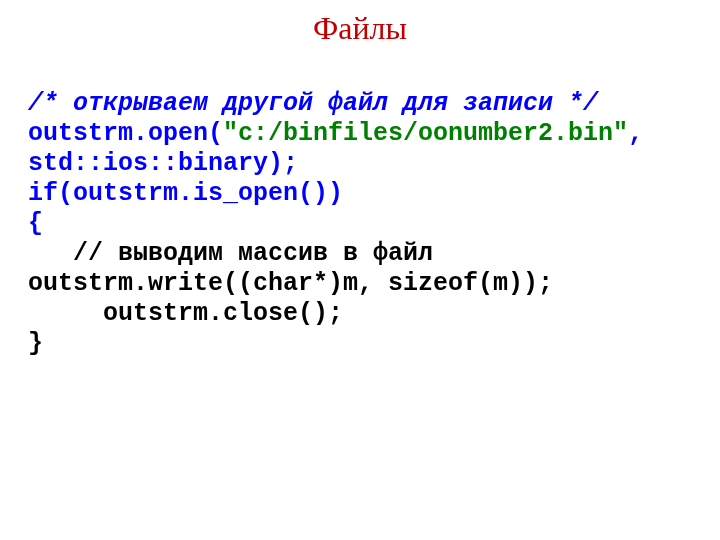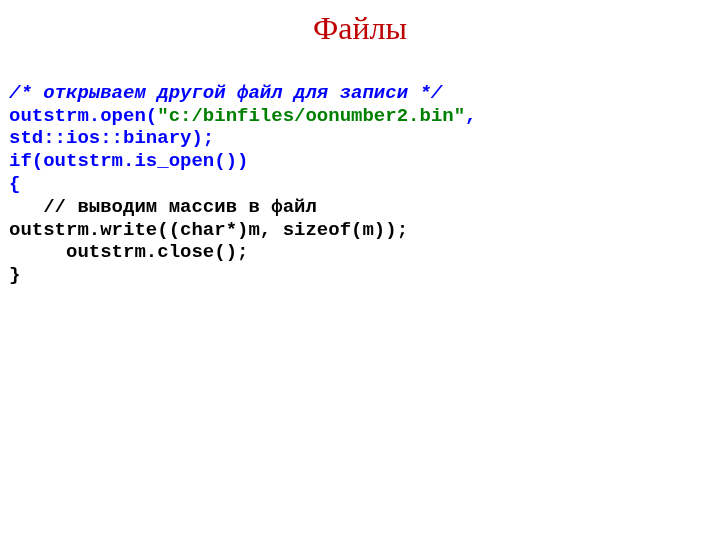--- a/index.html
+++ b/index.html
@@ -19,22 +19,22 @@
   .title {
     text-align: center;
     font-family: "Times New Roman", Times, serif;
     font-size: 32px;
     color: #c00000;
     padding-top: 10px;
     padding-bottom: 12px;
     font-weight: normal;
   }
   .code {
-    padding-left: 9px;
-    font-size: 19px;
+    padding-left: 28px;
+    font-size: 25px;
     line-height: 1.2;
     font-weight: bold;
     white-space: pre;
   }
   .comment-blue {
     color: #0000ff;
     font-style: italic;
   }
   .code-blue {
     color: #0000ff;

